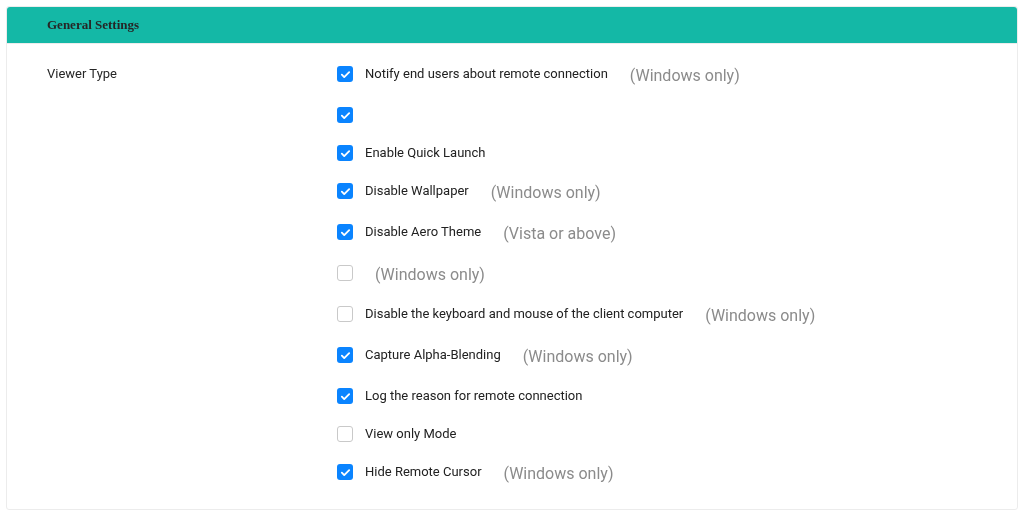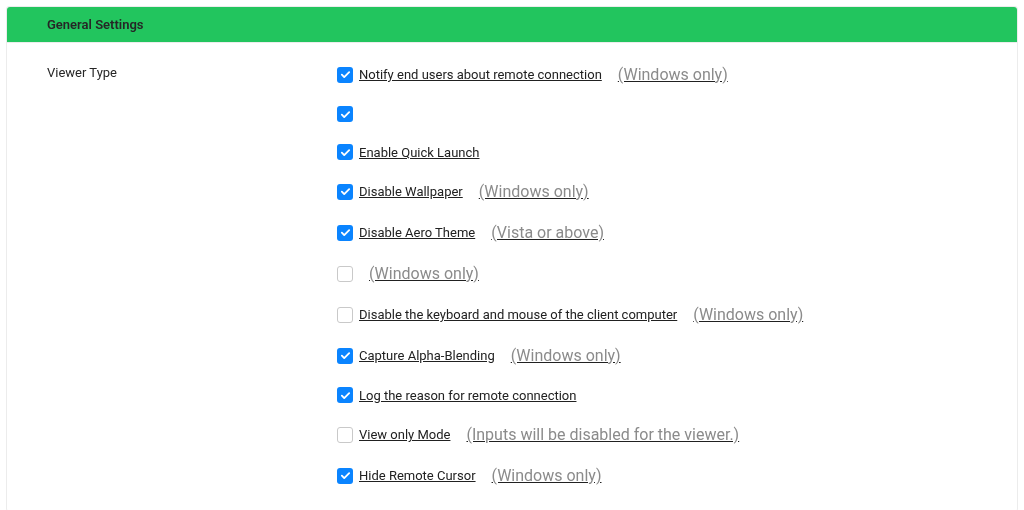--- a/index.html
+++ b/index.html
@@ -14,26 +14,27 @@
     width: 1024px;
     margin: 0 auto;
     padding: 6px 6px 0 6px;
   }
   .panel {
     border: 1px solid #ececec;
     border-radius: 3px;
     background: #fff;
   }
   .panel-header {
-    background: #22c55e;
+    background: #14b8a6;
     border-bottom: 1px solid #ececec;
     padding: 10px 40px;
     font-weight: 600;
     color: #262626;
     border-radius: 3px 3px 0 0;
+    font-family: Liberation Serif, serif;
   }
   .panel-body {
     padding: 22px 40px 26px 40px;
   }
   .form-row {
     display: flex;
     align-items: flex-start;
   }
   .label-col {
     width: 290px;
@@ -75,23 +76,22 @@
   .radio-outer.checked .radio-inner {
     background: #0a84ff;
   }
   .checkbox-list {
     display: flex;
     flex-direction: column;
     gap: 22px;
   }
   .checkbox-item {
     display: flex;
-    align-items: center;
-    gap: 6px;
-    text-decoration: underline;
+    align-items: flex-start;
+    gap: 12px;
   }
   .checkbox-box {
     width: 16px; height: 16px;
     border-radius: 3px;
     display: flex;
     align-items: center;
     justify-content: center;
     cursor: pointer;
     flex-shrink: 0;
   }
@@ -205,21 +205,20 @@
                 <svg viewBox="0 0 12 12">
                     <path d="M2 6.2 L4.6 8.8 L10 3.4" stroke="#fff" stroke-width="2" fill="none" stroke-linecap="round" stroke-linejoin="round"></path>
                   </svg>
               </span>
               <span class="checkbox-label">Log the reason for remote connection</span>
             </div>
 
             <div class="checkbox-item">
               <span class="checkbox-box unchecked"></span>
               <span class="checkbox-label">View only Mode</span>
-              <span class="checkbox-note">(Inputs will be disabled for the viewer.)</span>
             </div>
 
             <div class="checkbox-item">
               <span class="checkbox-box checked">
                 <svg viewBox="0 0 12 12">
                     <path d="M2 6.2 L4.6 8.8 L10 3.4" stroke="#fff" stroke-width="2" fill="none" stroke-linecap="round" stroke-linejoin="round"></path>
                   </svg>
               </span>
               <span class="checkbox-label">Hide Remote Cursor</span>
               <span class="checkbox-note">(Windows only)</span>

